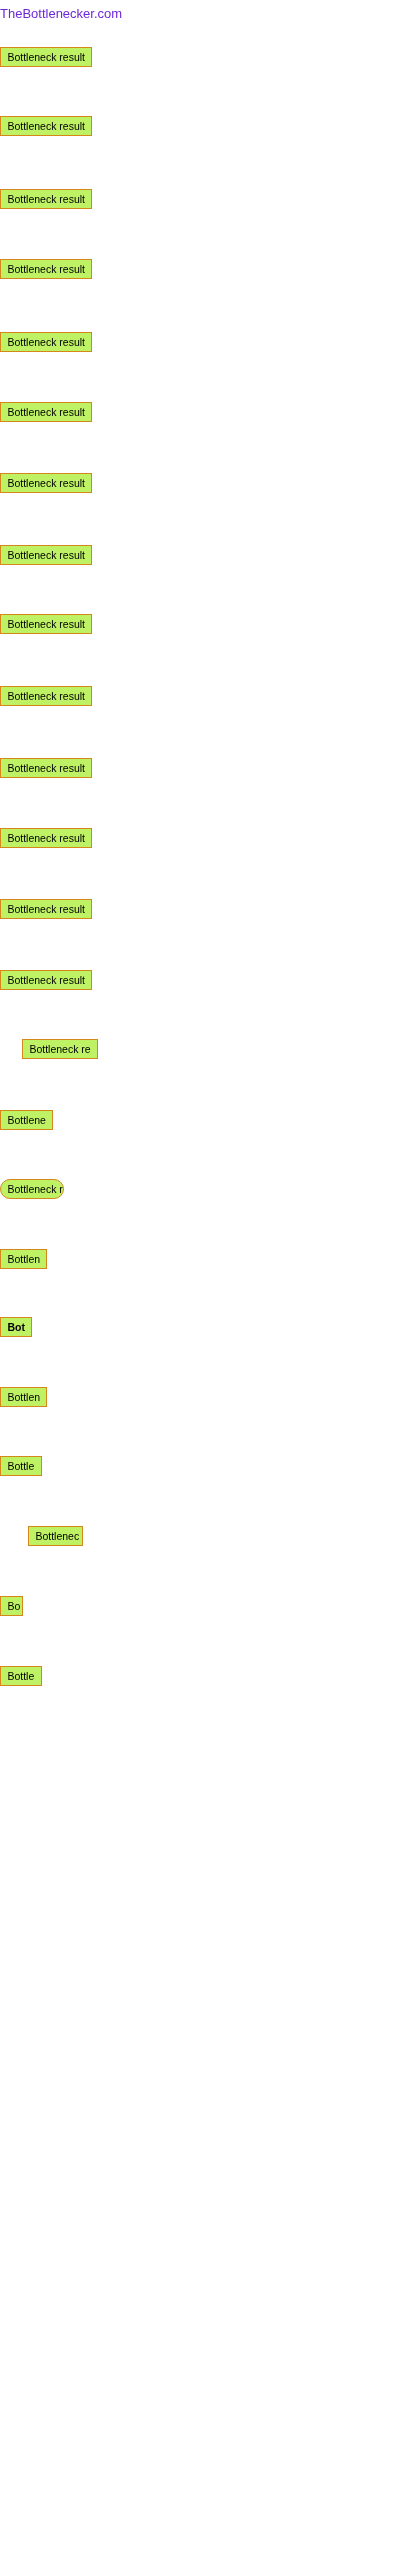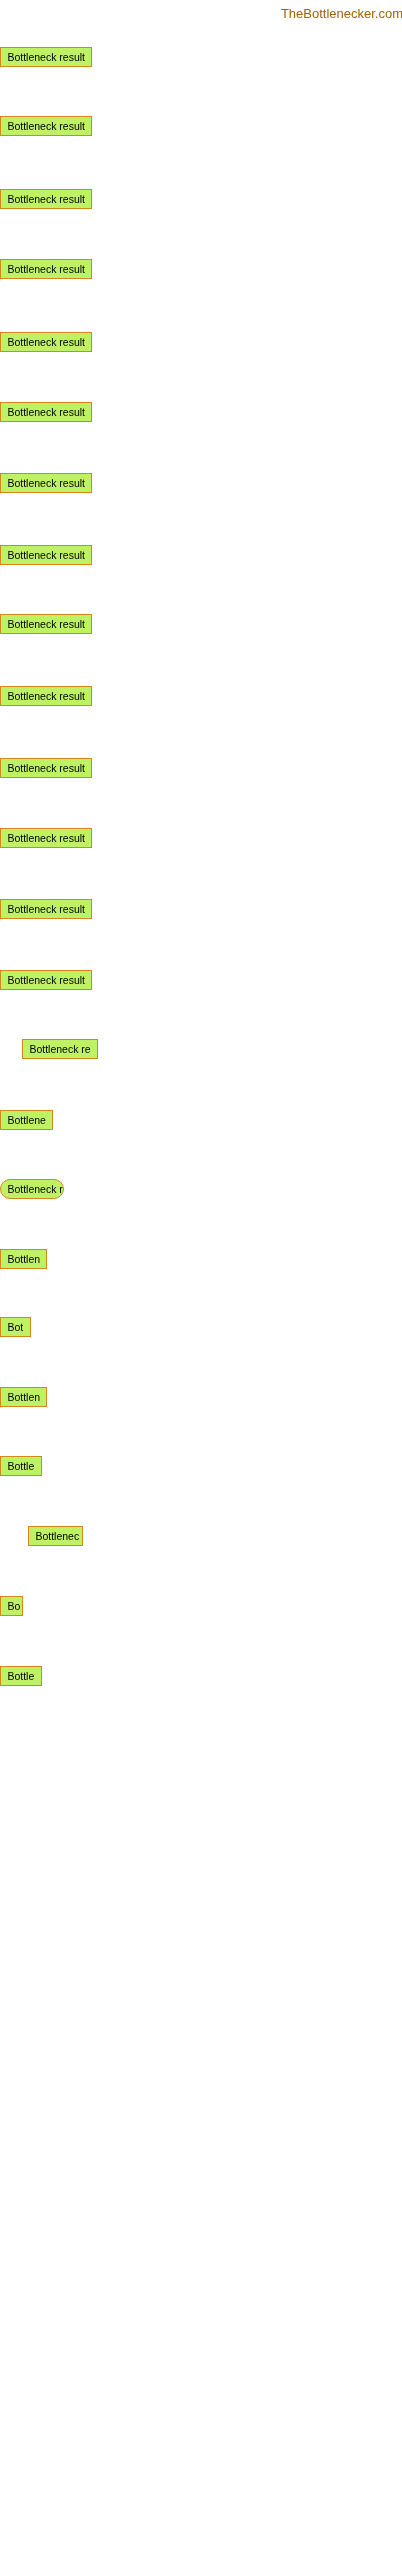--- a/index.html
+++ b/index.html
@@ -10,23 +10,23 @@
 
     body {
       width: 403px;
       min-height: 2576px;
       background-color: #ffffff;
       font-family: Arial, sans-serif;
       position: relative;
     }
 
     .site-title {
-      text-align: right;
+      text-align: left;
       font-size: 13px;
-      color: #a16207;
+      color: #6d28d9;
       padding: 6.4px 0 3.2px 0;
       font-weight: normal;
     }
 
     .bottleneck-badge {
       display: inline-block;
       background-color: #bef264;
       color: #000;
       font-size: 10.5px;
       padding: 3.2px 6.4px;
@@ -57,20 +57,20 @@
     <div class="badge-row" style="top: 589px;"><span class="bottleneck-badge" style="max-width: 97px;">Bottleneck result</span></div>
     <div class="badge-row" style="top: 661px;"><span class="bottleneck-badge" style="max-width: 97px;">Bottleneck result</span></div>
     <div class="badge-row" style="top: 733px;"><span class="bottleneck-badge" style="max-width: 97px;">Bottleneck result</span></div>
     <div class="badge-row" style="top: 803px;"><span class="bottleneck-badge" style="max-width: 97px;">Bottleneck result</span></div>
     <div class="badge-row" style="top: 874px;"><span class="bottleneck-badge" style="max-width: 97px;">Bottleneck result</span></div>
     <div class="badge-row" style="top: 945px;"><span class="bottleneck-badge" style="max-width: 93px;">Bottleneck result</span></div>
     <div class="badge-row" style="top: 1014px; margin-left: 22px;"><span class="bottleneck-badge" style="max-width: 81px;">Bottleneck re</span></div>
     <div class="badge-row" style="top: 1085px;"><span class="bottleneck-badge" style="max-width: 58px;">Bottlene</span></div>
     <div class="badge-row" style="top: 1154px;"><span class="bottleneck-badge" style="max-width: 64px; border-radius: 10px;">Bottleneck r</span></div>
     <div class="badge-row" style="top: 1224px;"><span class="bottleneck-badge" style="max-width: 48px;">Bottlen</span></div>
-    <div class="badge-row" style="top: 1292px;"><span class="bottleneck-badge" style="max-width: 34px;">Bot</span></div>
+    <div class="badge-row" style="top: 1292px; font-weight: bold;"><span class="bottleneck-badge" style="max-width: 34px;">Bot</span></div>
     <div class="badge-row" style="top: 1362px;"><span class="bottleneck-badge" style="max-width: 48px;">Bottlen</span></div>
     <div class="badge-row" style="top: 1431px;"><span class="bottleneck-badge" style="max-width: 42px;">Bottle</span></div>
     <div class="badge-row" style="top: 1501px;"><span class="bottleneck-badge" style="max-width: 55px; margin-left: 28px;">Bottlenec</span></div>
     <div class="badge-row" style="top: 1571px;"><span class="bottleneck-badge" style="max-width: 22.5px;">Bo</span></div>
     <div class="badge-row" style="top: 1641px;"><span class="bottleneck-badge" style="max-width: 43px;">Bottle</span></div>
   </div>
 
 
 </body></html>

